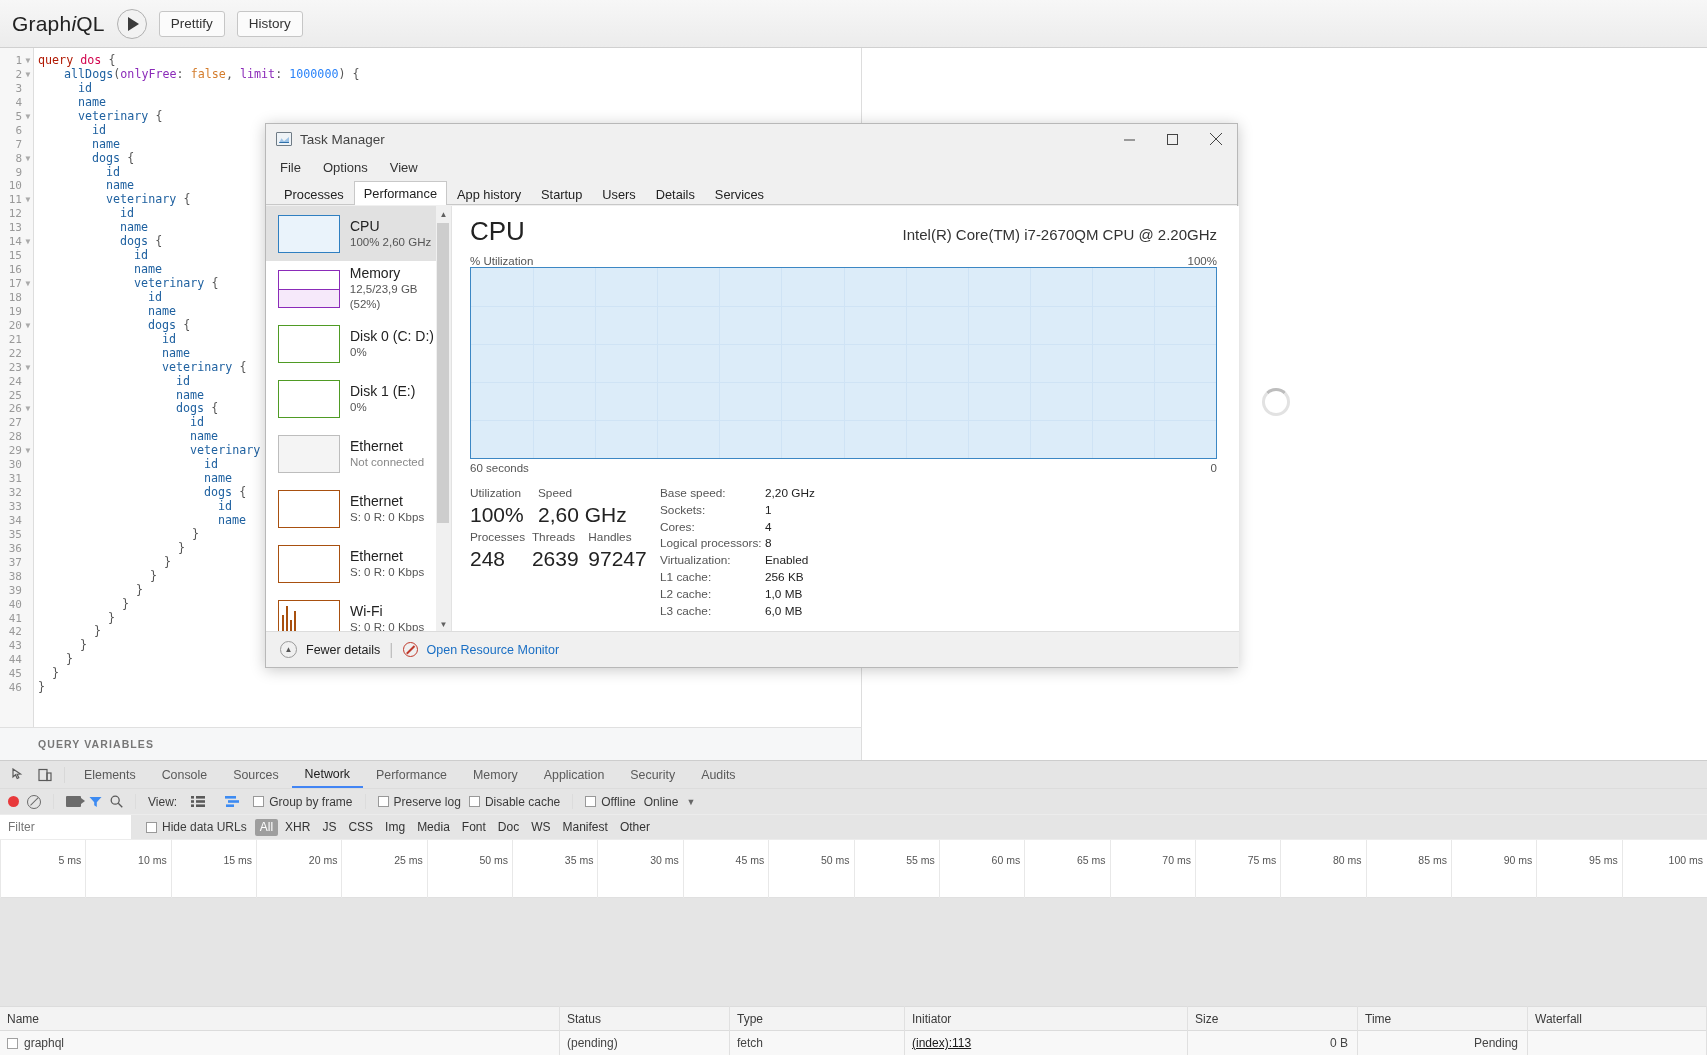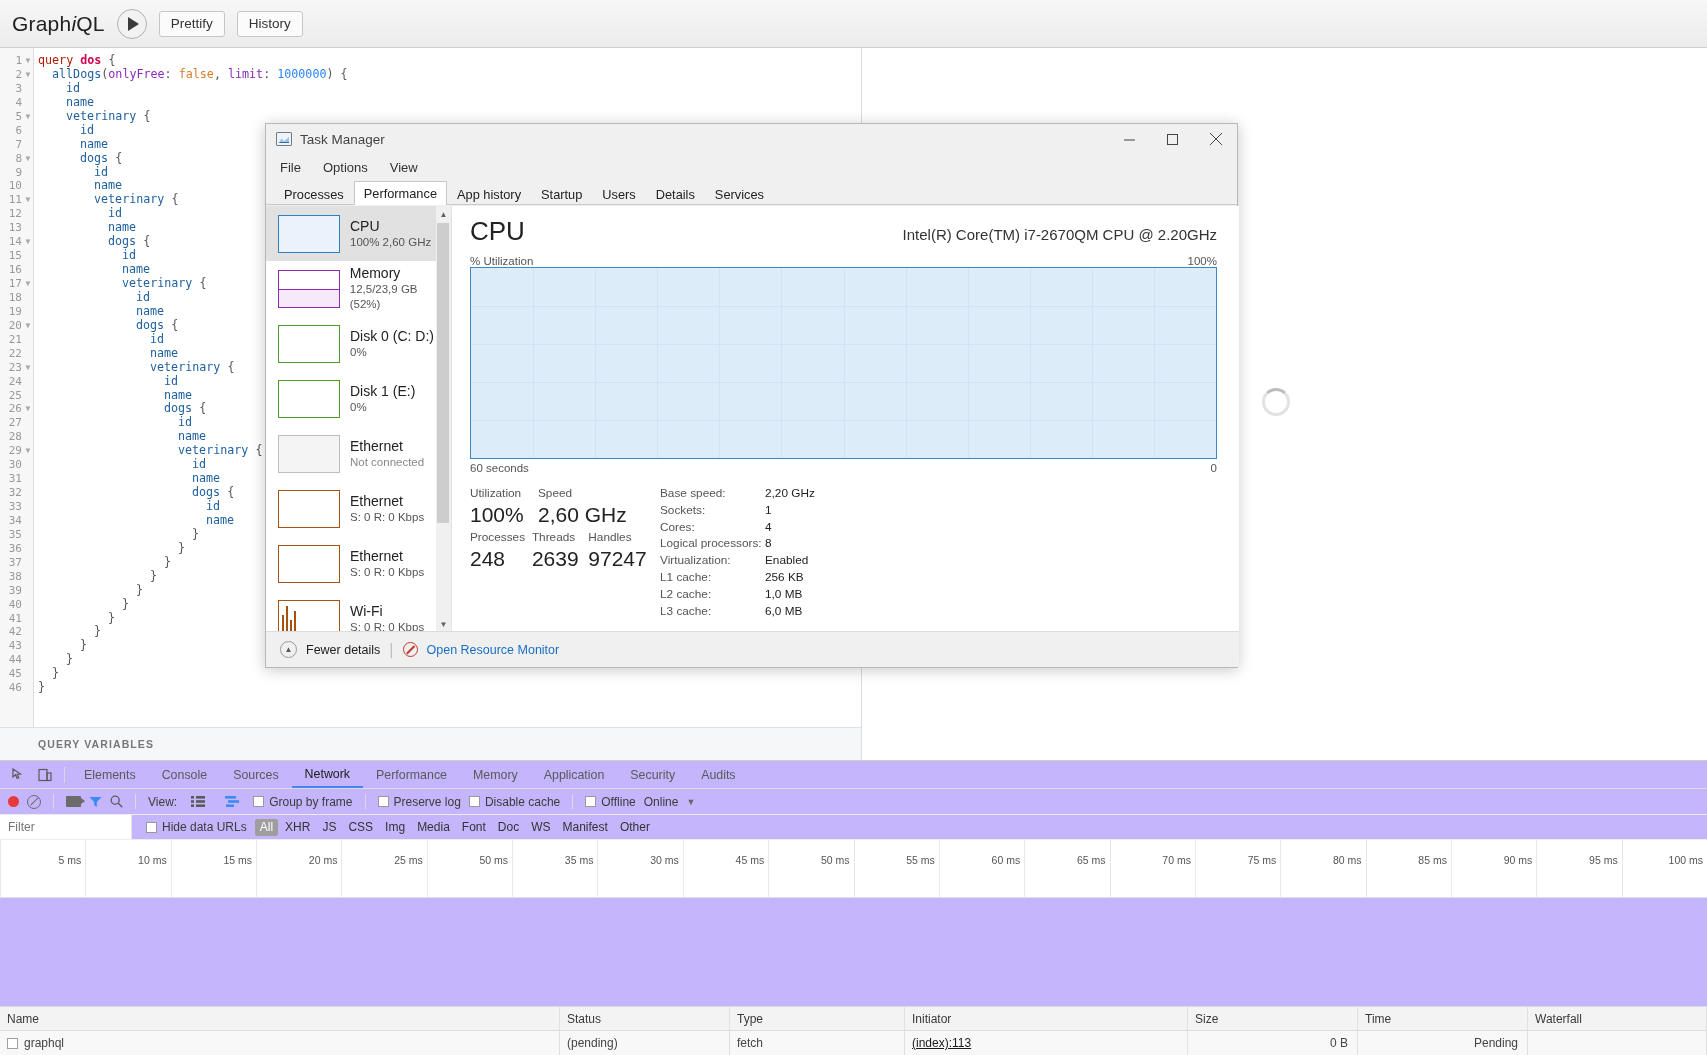--- a/index.html
+++ b/index.html
@@ -55,22 +55,22 @@
   .ln .num {
     position: absolute; left: 0; width: 22px; text-align: right;
     color: #999; font-size: 11px;
   }
   .ln .fold {
     position: absolute; left: 24px; width: 8px; text-align: center;
     color: #aaa; font-size: 8px; line-height: 14px;
   }
   .ln .txt { position: absolute; left: 38px; }
   .k-key { color: #b11a04; }
-  .k-def { color: #d2054e; font-weight: bold; }
-  .k-field { color: #1f61a0; }
+  .k-def { color: #d2054e; }
+  .k-field { color: #1f61a0; margin-left: 12px; }
   .k-arg { color: #8b2bb9; }
   .k-bool { color: #d47d2d; }
   .k-num { color: #2882f9; }
   .k-punc { color: #555; }
 
   .qvars {
     position: absolute; left: 0; top: 727px; width: 862px; height: 33px;
     background: #f6f7f8; border-top: 1px solid #e0e0e0; border-right: 1px solid #ddd;
     display: flex; align-items: center; padding-left: 38px;
     font-size: 10.5px; letter-spacing: 1.1px; color: #777; font-weight: bold;
@@ -223,21 +223,21 @@
   }
   .no-icon::after {
     content: ""; position: absolute; left: 1px; top: 5.5px; width: 11px; height: 1.6px;
     background: #c0392b; transform: rotate(-45deg);
   }
   .tm-foot .orm { font-size: 12.5px; color: #1a6fc4; cursor: pointer; }
 
   
   .dt {
     position: absolute; left: 0; top: 760px; width: 1707px; height: 295px;
-    background: #c4b5fd; border-top: 1px solid #cdcdcd;
+    background: #e5e5e5; border-top: 1px solid #cdcdcd;
     font-size: 12px; color: #303030;
   }
   .dt-tabs {
     height: 28px; display: flex; align-items: center;
     border-bottom: 1px solid #dcdcdc; padding-left: 6px;
   }
   .dt-ico {
     width: 26px; height: 26px; display: flex; align-items: center; justify-content: center;
     cursor: pointer;
   }

